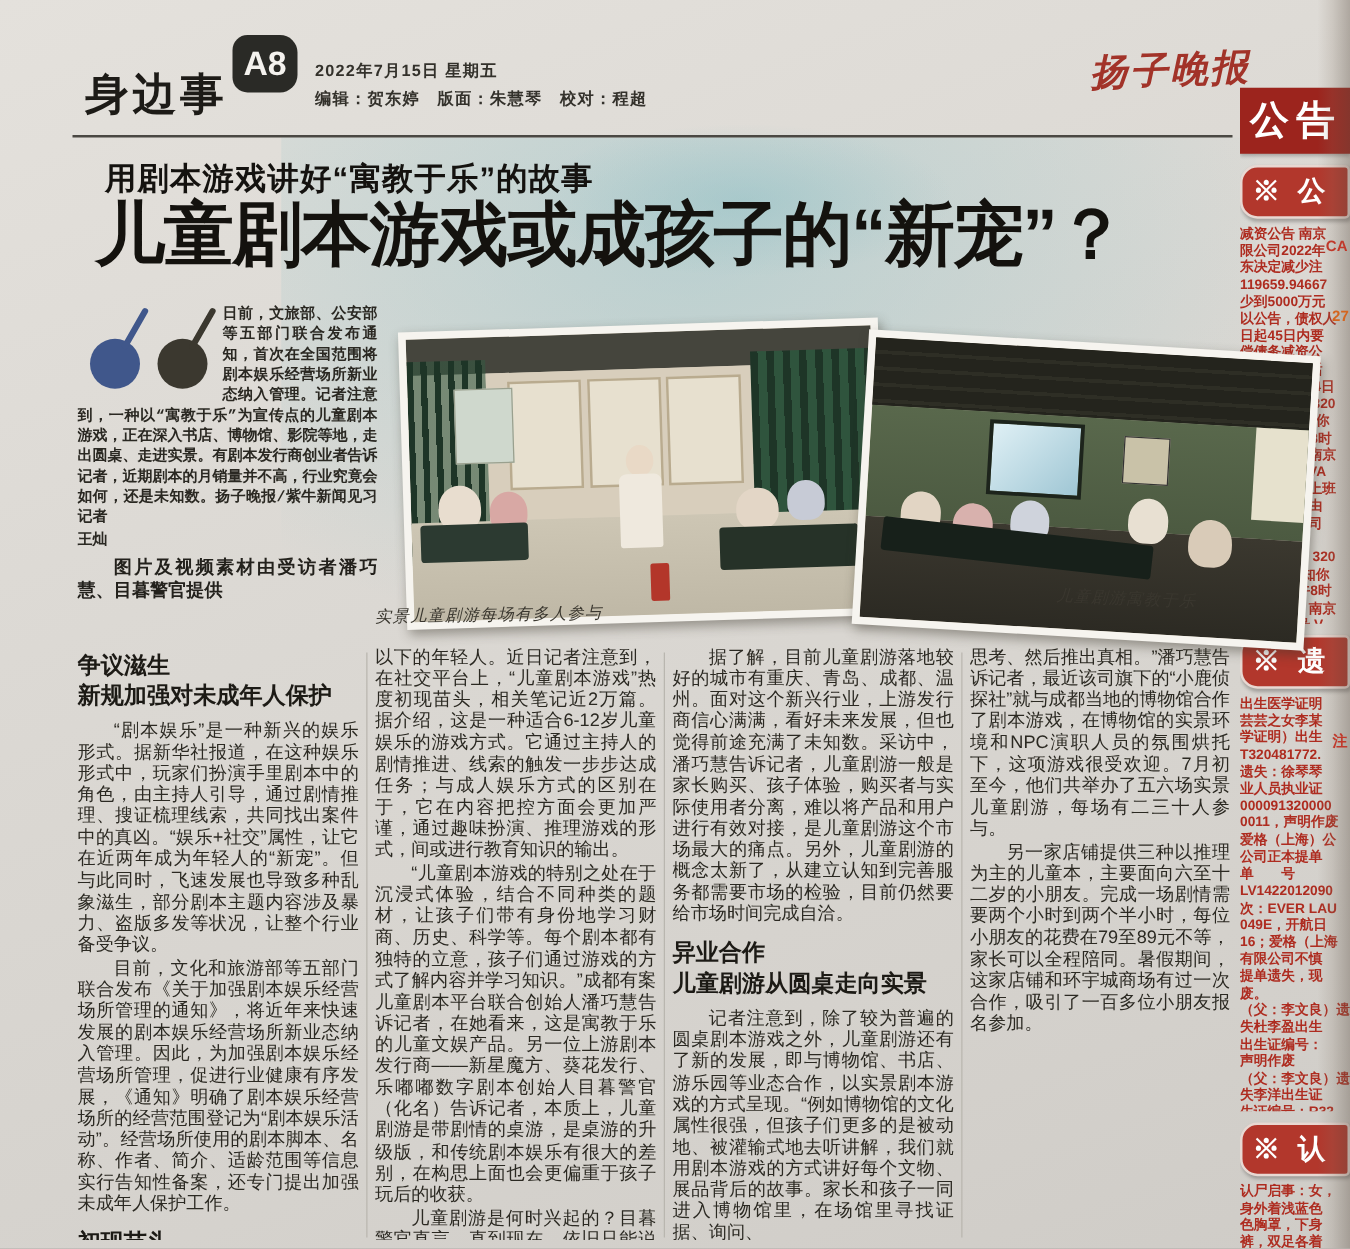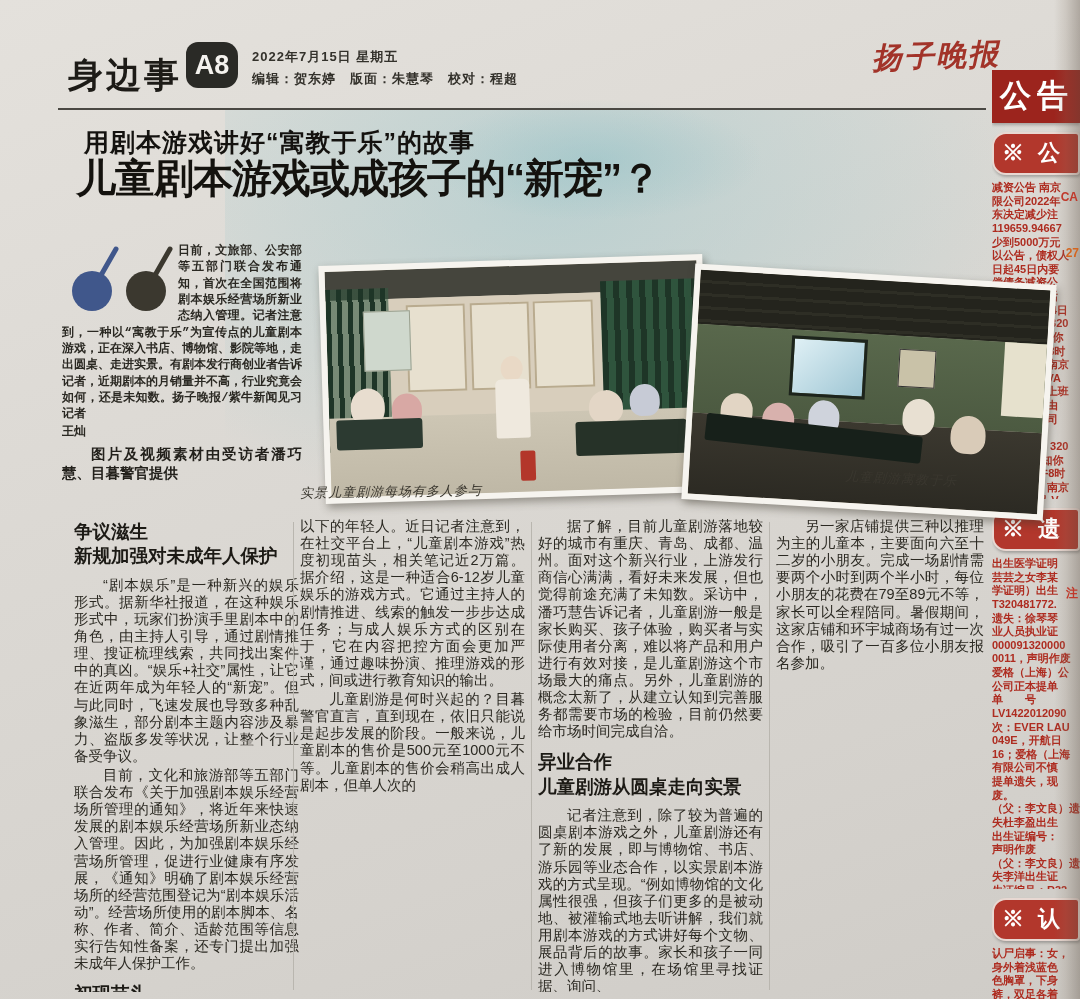--- a/index.html
+++ b/index.html
@@ -10,32 +10,32 @@
     color:#27251f;
   }
   
   .wash{position:absolute;left:225px;top:110px;width:780px;height:380px;pointer-events:none;
     background:radial-gradient(ellipse at 42% 22%, rgba(158,199,203,.55), rgba(158,199,203,.18) 55%, rgba(158,199,203,0) 78%);}
   .wash2{position:absolute;left:430px;top:100px;width:330px;height:120px;pointer-events:none;
     background:radial-gradient(ellipse at 50% 50%, rgba(140,190,196,.45), rgba(140,190,196,0) 72%);}
 
   
   .section-name{position:absolute;left:68px;top:52px;font-size:35px;font-weight:900;letter-spacing:3px;color:#1d1b17;}
-  .page-badge{position:absolute;left:186px;top:42px;width:52px;height:46px;background:#2a2a26;color:#f4f2ee;
+  .page-badge{position:absolute;left:186px;top:28px;width:52px;height:46px;background:#2a2a26;color:#f4f2ee;
     border-radius:12px 14px 14px 12px;display:flex;align-items:center;justify-content:center;
     font-size:27px;font-weight:800;}
   .date-line{position:absolute;left:252px;top:48px;font-size:13px;font-weight:700;color:#33312b;letter-spacing:1px;}
   .staff-line{position:absolute;left:252px;top:70px;font-size:13px;font-weight:700;color:#33312b;letter-spacing:1px;}
   .hdr-rule{position:absolute;left:58px;top:108px;width:928px;height:2px;background:#4a4843;}
   .masthead{position:absolute;left:872px;top:36px;font-family:"DejaVu Serif",serif;font-style:italic;
     font-weight:700;font-size:30px;color:#a23329;transform:rotate(-2deg);letter-spacing:2px;}
 
   
   .kicker{position:absolute;left:84px;top:126px;font-size:25px;font-weight:800;color:#14120f;letter-spacing:1px;}
-  .headline{position:absolute;left:76px;top:156px;width:910px;margin:0;font-size:40px;line-height:1.1;
+  .headline{position:absolute;left:76px;top:156px;width:910px;margin:0;font-size:56px;line-height:1.1;
     font-weight:900;color:#14120e;letter-spacing:-1px;white-space:nowrap;}
 
   
   .lead-block{position:absolute;left:62px;top:243px;width:240px;height:266px;overflow:hidden;}
   .quote-float{float:left;width:116px;height:78px;}
   .lead-text{margin:0;font-size:12px;line-height:1.36;font-weight:700;color:#2a2822;
     text-align:justify;text-justify:inter-ideograph;font-family:Liberation Mono, monospace;}
   .byline{display:block;font-weight:800;margin-top:2px;}
   .credit{margin:4px 0 0;font-size:14.5px;line-height:1.36;font-weight:800;color:#23211c;
     text-indent:2em;text-align:justify;}
@@ -45,21 +45,21 @@
   .photo-inner{position:relative;width:100%;height:100%;overflow:hidden;background:#cfc8b8;}
   .photo1{left:282px;top:244px;width:372px;height:226px;transform:rotate(-1.8deg);z-index:2;}
   .photo2{left:648px;top:258px;width:350px;height:224px;transform:rotate(3.4deg);z-index:3;}
   .abs{position:absolute;}
   .caption{position:absolute;font-size:13px;color:#3a372f;font-style:italic;letter-spacing:1px;z-index:4;}
   .caption1{left:300px;top:483px;transform:rotate(-1deg);}
   .caption2{left:845px;top:470px;transform:rotate(2.5deg);}
 
   
   .col{position:absolute;top:518px;height:474px;overflow:hidden;text-align:justify;text-justify:inter-ideograph;}
-  .col1{left:62px;width:225px;margin-left:12px;}
+  .col1{left:62px;width:225px;}
   .col2{left:300px;width:225px;}
   .col3{left:538px;width:225px;}
   .col4{left:776px;width:208px;}
   .para{margin:0 0 2px;font-size:14.5px;line-height:1.18;color:#2b2922;text-indent:2em;}
   .para.flush{text-indent:0;}
   .subhead{margin:10px 0 8px;font-size:18.5px;line-height:1.32;font-weight:900;color:#1c1a15;}
   .col1 .subhead:first-child{margin-top:2px;}
   .col-rule{position:absolute;top:522px;width:1px;height:468px;background:#b9b6af;}
   .cr1{left:293px;} .cr2{left:531px;} .cr3{left:769px;}
 
@@ -195,30 +195,32 @@
   <div class="col col1">
     <h3 class="subhead"><span>争议滋生</span><br><span>新规加强对未成年人保护</span></h3>
     <p class="para">“剧本娱乐”是一种新兴的娱乐形式。据新华社报道，在这种娱乐形式中，玩家们扮演手里剧本中的角色，由主持人引导，通过剧情推理、搜证梳理线索，共同找出案件中的真凶。“娱乐+社交”属性，让它在近两年成为年轻人的“新宠”。但与此同时，飞速发展也导致多种乱象滋生，部分剧本主题内容涉及暴力、盗版多发等状况，让整个行业备受争议。</p>
     <p class="para">目前，文化和旅游部等五部门联合发布《关于加强剧本娱乐经营场所管理的通知》，将近年来快速发展的剧本娱乐经营场所新业态纳入管理。因此，为加强剧本娱乐经营场所管理，促进行业健康有序发展，《通知》明确了剧本娱乐经营场所的经营范围登记为“剧本娱乐活动”。经营场所使用的剧本脚本、名称、作者、简介、适龄范围等信息实行告知性备案，还专门提出加强未成年人保护工作。</p>
     <h3 class="subhead"><span>初现苗头</span><br></h3>
 
   </div>
 
   <div class="col col2">
     <p class="para flush">以下的年轻人。近日记者注意到，在社交平台上，“儿童剧本游戏”热度初现苗头，相关笔记近2万篇。据介绍，这是一种适合6-12岁儿童娱乐的游戏方式。它通过主持人的剧情推进、线索的触发一步步达成任务；与成人娱乐方式的区别在于，它在内容把控方面会更加严谨，通过趣味扮演、推理游戏的形式，间或进行教育知识的输出。</p>
+    <p class="para">“儿童剧本游戏的特别之处在于沉浸式体验，结合不同种类的题材，让孩子们带有身份地学习财商、历史、科学等。每个剧本都有独特的立意，孩子们通过游戏的方式了解内容并学习知识。”成都有案儿童剧本平台联合创始人潘巧慧告诉记者，在她看来，这是寓教于乐的儿童文娱产品。另一位上游剧本发行商——新星魔方、葵花发行、乐嘟嘟数字剧本创始人目暮警官（化名）告诉记者，本质上，儿童剧游是带剧情的桌游，是桌游的升级版，和传统剧本娱乐有很大的差别，在构思上面也会更偏重于孩子玩后的收获。</p>
     <p class="para">儿童剧游是何时兴起的？目暮警官直言，直到现在，依旧只能说是起步发展的阶段。一般来说，儿童剧本的售价是500元至1000元不等。儿童剧本的售价会稍高出成人剧本，但单人次的</p>
   </div>
 
   <div class="col col3">
     <p class="para">据了解，目前儿童剧游落地较好的城市有重庆、青岛、成都、温州。面对这个新兴行业，上游发行商信心满满，看好未来发展，但也觉得前途充满了未知数。采访中，潘巧慧告诉记者，儿童剧游一般是家长购买、孩子体验，购买者与实际使用者分离，难以将产品和用户进行有效对接，是儿童剧游这个市场最大的痛点。另外，儿童剧游的概念太新了，从建立认知到完善服务都需要市场的检验，目前仍然要给市场时间完成自洽。</p>
     <h3 class="subhead"><span>异业合作</span><br><span>儿童剧游从圆桌走向实景</span></h3>
     <p class="para">记者注意到，除了较为普遍的圆桌剧本游戏之外，儿童剧游还有了新的发展，即与博物馆、书店、游乐园等业态合作，以实景剧本游戏的方式呈现。“例如博物馆的文化属性很强，但孩子们更多的是被动地、被灌输式地去听讲解，我们就用剧本游戏的方式讲好每个文物、展品背后的故事。家长和孩子一同进入博物馆里，在场馆里寻找证据、询问、</p>
   </div>
 
   <div class="col col4">
+    <p class="para flush">思考、然后推出真相。”潘巧慧告诉记者，最近该司旗下的“小鹿侦探社”就与成都当地的博物馆合作了剧本游戏，在博物馆的实景环境和NPC演职人员的氛围烘托下，这项游戏很受欢迎。7月初至今，他们共举办了五六场实景儿童剧游，每场有二三十人参与。</p>
     <p class="para">另一家店铺提供三种以推理为主的儿童本，主要面向六至十二岁的小朋友。完成一场剧情需要两个小时到两个半小时，每位小朋友的花费在79至89元不等，家长可以全程陪同。暑假期间，这家店铺和环宇城商场有过一次合作，吸引了一百多位小朋友报名参加。</p>
   </div>
 
   <div class="col-rule cr1"></div>
   <div class="col-rule cr2"></div>
   <div class="col-rule cr3"></div>
 
   <aside class="sidebar">
     <div class="sb-title">公告</div>
     <div class="sb-tab">※ 公</div>

